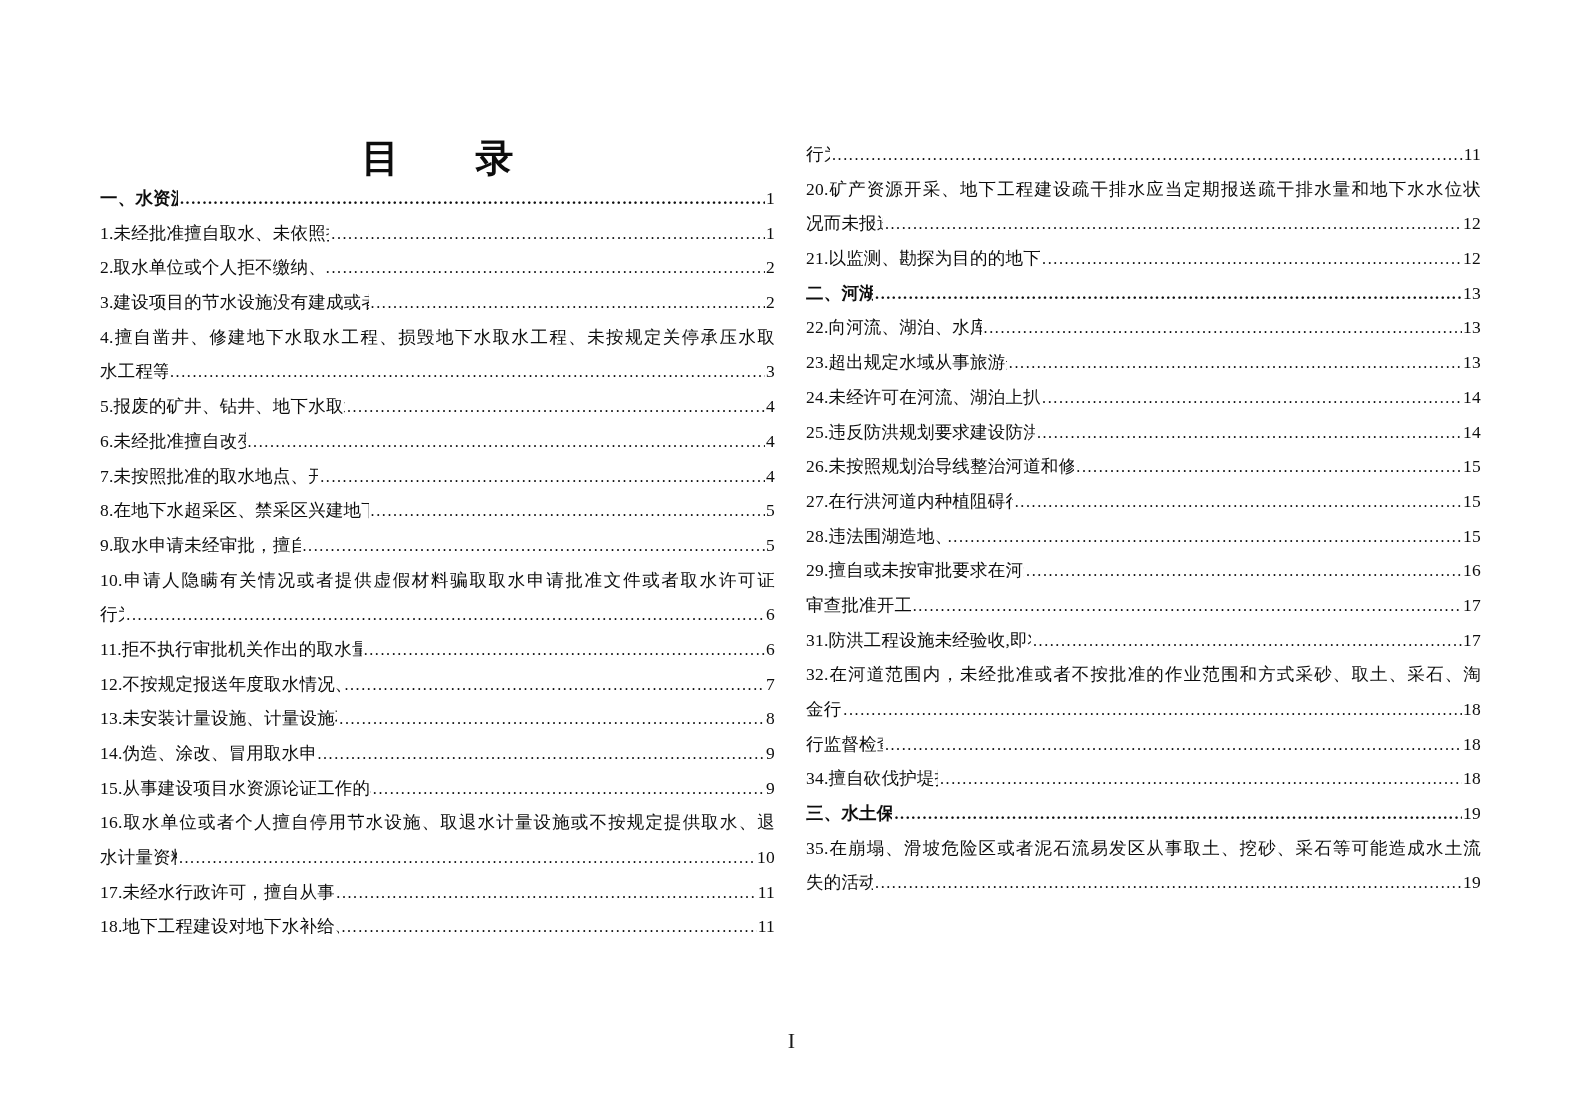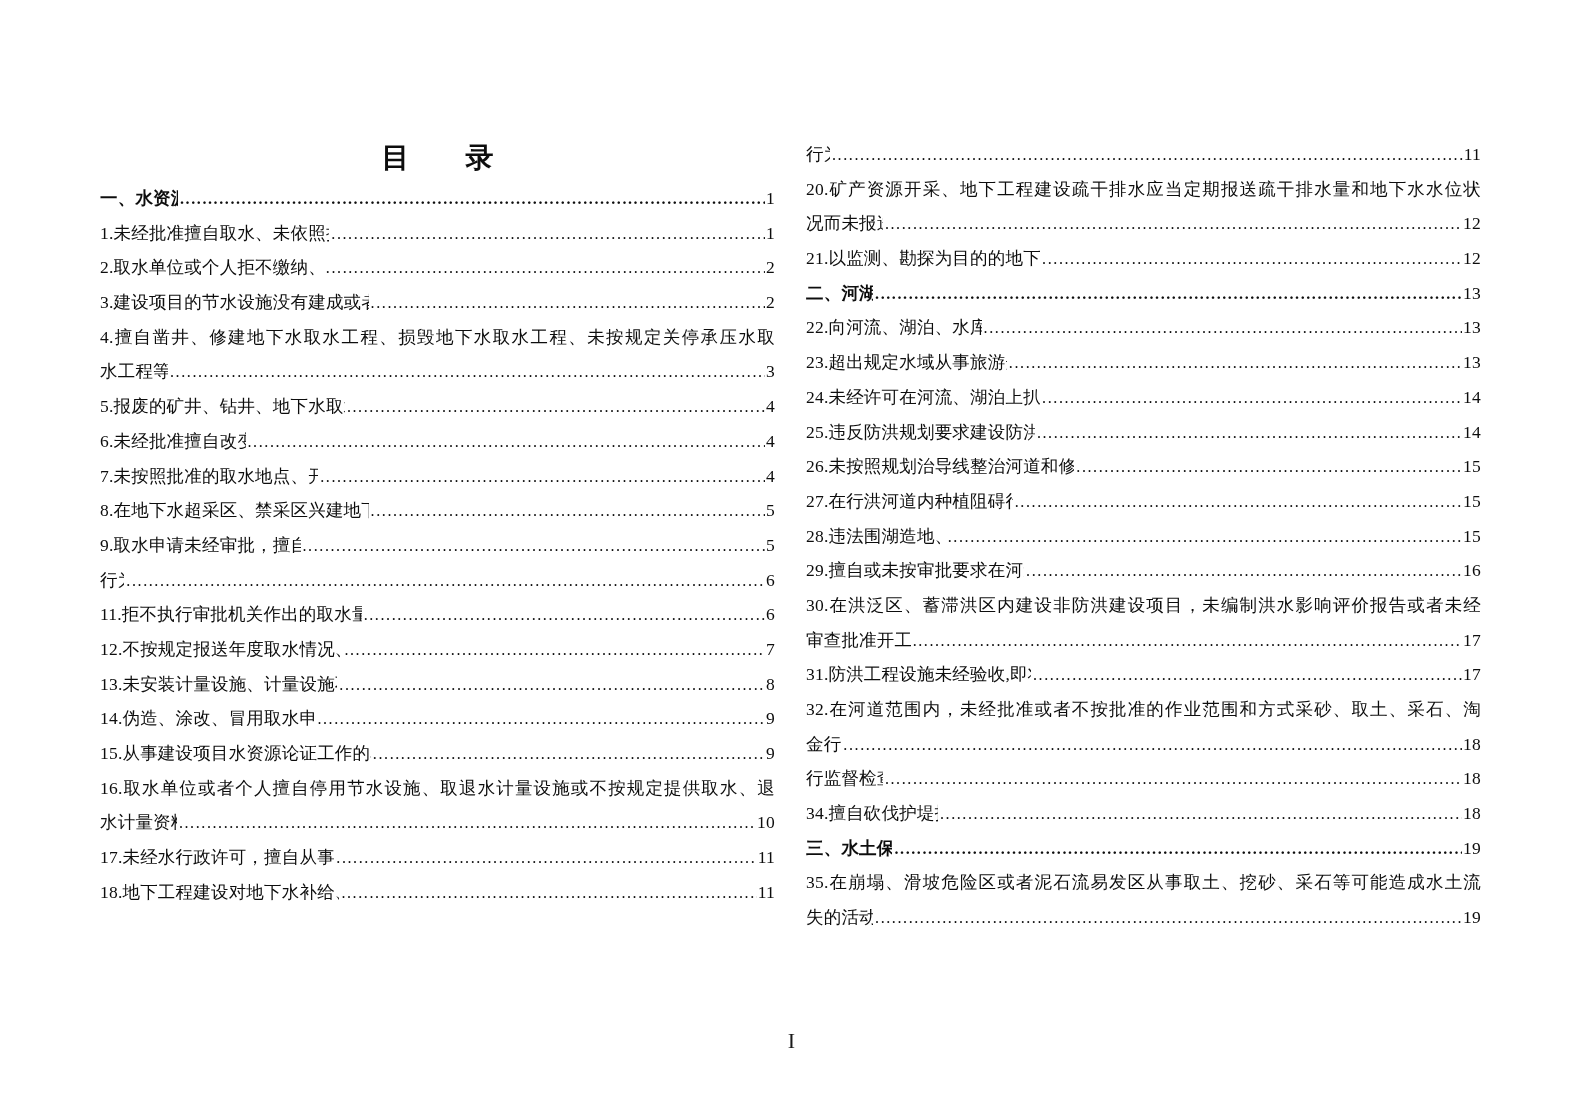--- a/index.html
+++ b/index.html
@@ -24,21 +24,21 @@
     display: flex;
     gap: 31px;
   }
   .col {
     width: 675px;
     flex: 0 0 675px;
   }
   .doc-title {
     height: 42px;
     line-height: 42px;
-    font-size: 28px;
+    font-size: 38px;
     font-weight: bold;
     text-align: center;
     margin-bottom: 2px;
     white-space: pre;
   }
   .toc-line {
     display: flex;
     align-items: baseline;
     height: 34.7px;
     line-height: 34.7px;
@@ -143,20 +143,21 @@
         <div class="toc-line">
           <span class="entry-text">8.在地下水超采区、禁采区兴建地下水取水工程或者在禁采区不执行关停方案行为</span>
           <span class="leader"></span>
           <span class="pg">5</span>
         </div>
         <div class="toc-line">
           <span class="entry-text">9.取水申请未经审批，擅自建设取水工程或设施行为</span>
           <span class="leader"></span>
           <span class="pg">5</span>
         </div>
+        <div class="toc-line stretch"><span class="entry-text">10.申请人隐瞒有关情况或者提供虚假材料骗取取水申请批准文件或者取水许可证</span></div>
         <div class="toc-line">
           <span class="entry-text">行为</span>
           <span class="leader"></span>
           <span class="pg">6</span>
         </div>
         <div class="toc-line">
           <span class="entry-text">11.拒不执行审批机关作出的取水量限制决定或者未经批准擅自转让取水权行为</span>
           <span class="leader"></span>
           <span class="pg">6</span>
         </div>
@@ -252,21 +253,20 @@
         <div class="toc-line">
           <span class="entry-text">28.违法围湖造地、围垦河道行为</span>
           <span class="leader"></span>
           <span class="pg">15</span>
         </div>
         <div class="toc-line">
           <span class="entry-text">29.擅自或未按审批要求在河道管理范围内修建建设项目行为</span>
           <span class="leader"></span>
           <span class="pg">16</span>
         </div>
-        <div class="toc-line stretch"><span class="entry-text">30.在洪泛区、蓄滞洪区内建设非防洪建设项目，未编制洪水影响评价报告或者未经</span></div>
         <div class="toc-line">
           <span class="entry-text">审查批准开工建设行为</span>
           <span class="leader"></span>
           <span class="pg">17</span>
         </div>
         <div class="toc-line">
           <span class="entry-text">31.防洪工程设施未经验收,即将建设项目投入生产或者使用行为</span>
           <span class="leader"></span>
           <span class="pg">17</span>
         </div>

